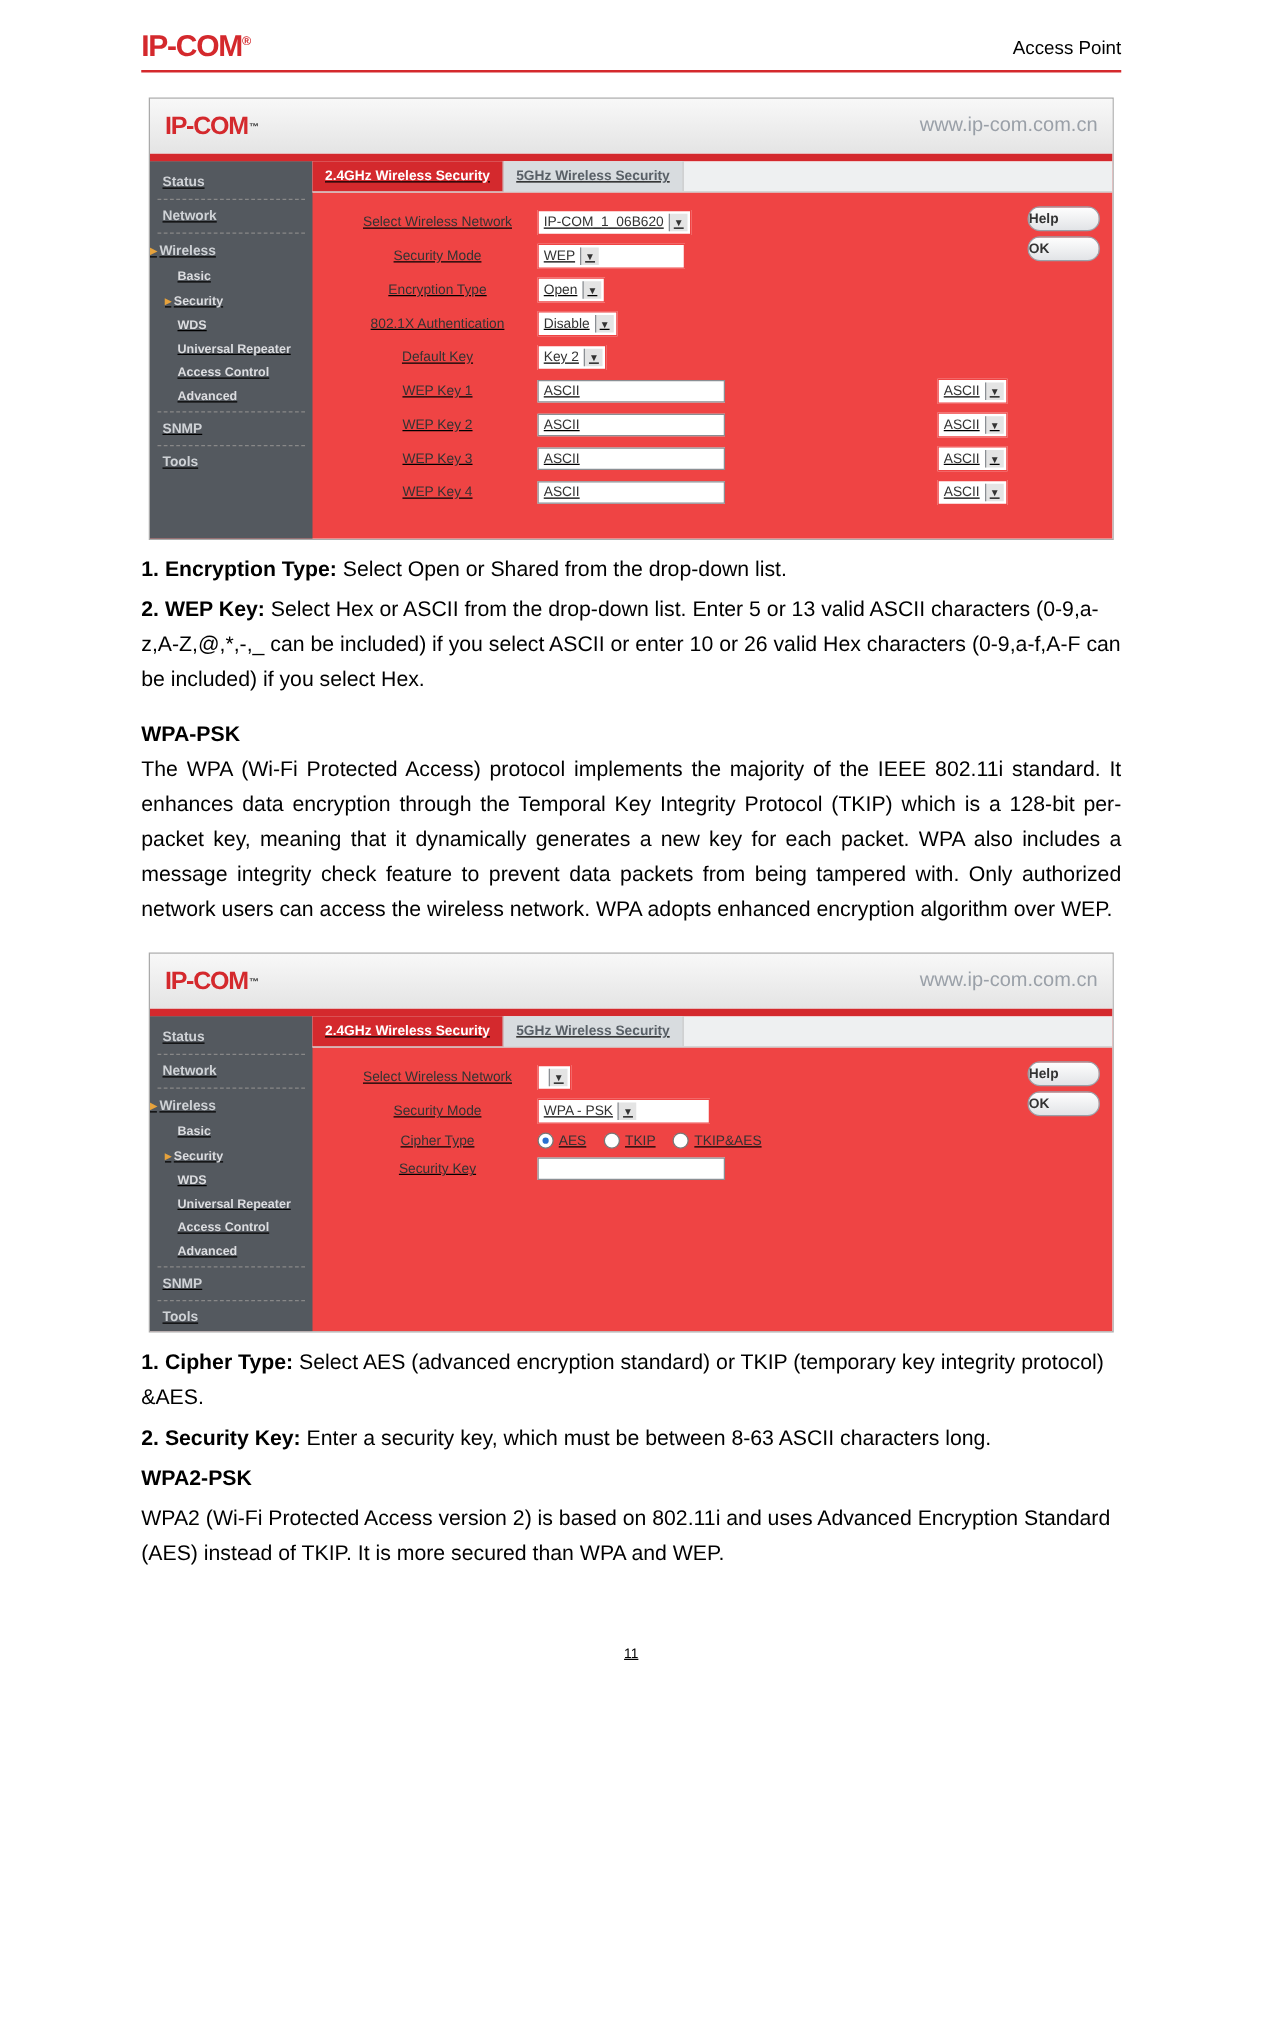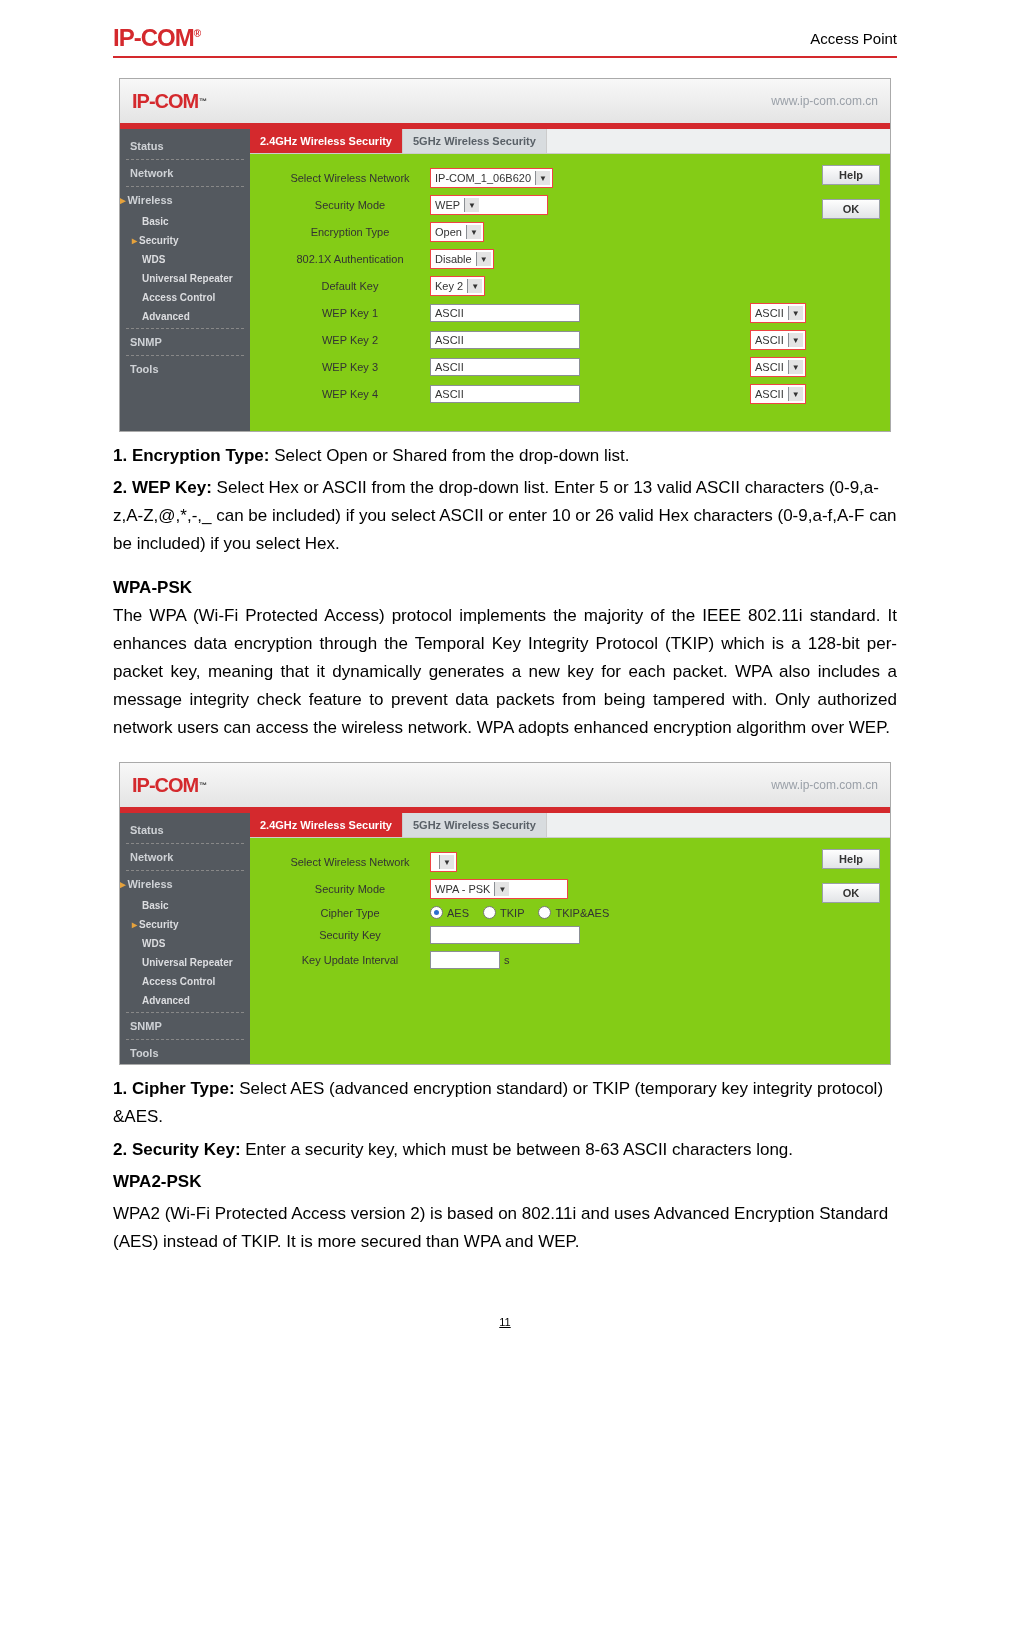--- a/index.html
+++ b/index.html
@@ -64,29 +64,30 @@
     align-items: center;
     letter-spacing: -1px;
   }
   .ss-logo .tm {
     font-size: 8px;
     color: #333;
     margin-left: 1px;
   }
   .ss-url {
     color: #9aa0a8;
-    font-size: 12px;
+    font-size: 16px;
   }
   .ss-redbar {
     background: #d4292d;
     height: 6px;
   }
   .ss-body {
     display: flex;
-    background: #84cc16;
+    background: #ef4444;
+    text-decoration: underline;
   }
   .ss-nav {
     width: 130px;
     background: #54595f;
     color: #ddd;
     font-size: 11px;
     padding: 6px 0 0 0;
   }
   .ss-nav-item {
     padding: 5px 6px 5px 10px;
@@ -187,29 +188,28 @@
     display: inline-flex;
   }
   .ss-btncol {
     position: absolute;
     right: 10px;
     top: 36px;
   }
   .ss-btn {
     display: block;
     width: 56px;
-    text-align: center;
     background: linear-gradient(#fefefe,#e2e4e7);
     border: 1px solid #9aa0a8;
-    border-radius: 0;
+    border-radius: 10px;
     font-size: 11px;
     font-weight: bold;
     color: #333;
     padding: 3px 0;
-    margin-bottom: 14px;
+    margin-bottom: 4px;
   }
   .ss-radio {
     display: inline-flex;
     align-items: center;
     margin-right: 14px;
     font-size: 11px;
     color: #333;
   }
   .ss-radio-ind {
     width: 11px;
@@ -448,25 +448,20 @@
               </span>
             <span class="ss-radio">
                 <span class="ss-radio-ind"></span>
                 <span>TKIP&amp;AES</span>
               </span>
           </div>
           <div class="ss-row">
             <div class="ss-lbl">Security Key</div>
             <div class="ss-input"></div>
           </div>
-          <div class="ss-row">
-            <div class="ss-lbl">Key Update Interval</div>
-            <div class="ss-input" style="width:70px;"></div>
-            <span style="margin-left:4px;">s</span>
-          </div>
         </div>
       </div>
     </div>
   </div>
 
   <div class="doc-text">
     <p><b>1. Cipher Type:</b><span> Select AES (advanced encryption standard) or TKIP (temporary key integrity protocol) &amp;AES.</span></p>
     <p><b>2. Security Key:</b><span> Enter a security key, which must be between 8-63 ASCII characters long.</span></p>
     <p><b>WPA2-PSK</b></p>
     <p>WPA2 (Wi-Fi Protected Access version 2) is based on 802.11i and uses Advanced Encryption Standard (AES) instead of TKIP. It is more secured than WPA and WEP.</p>

